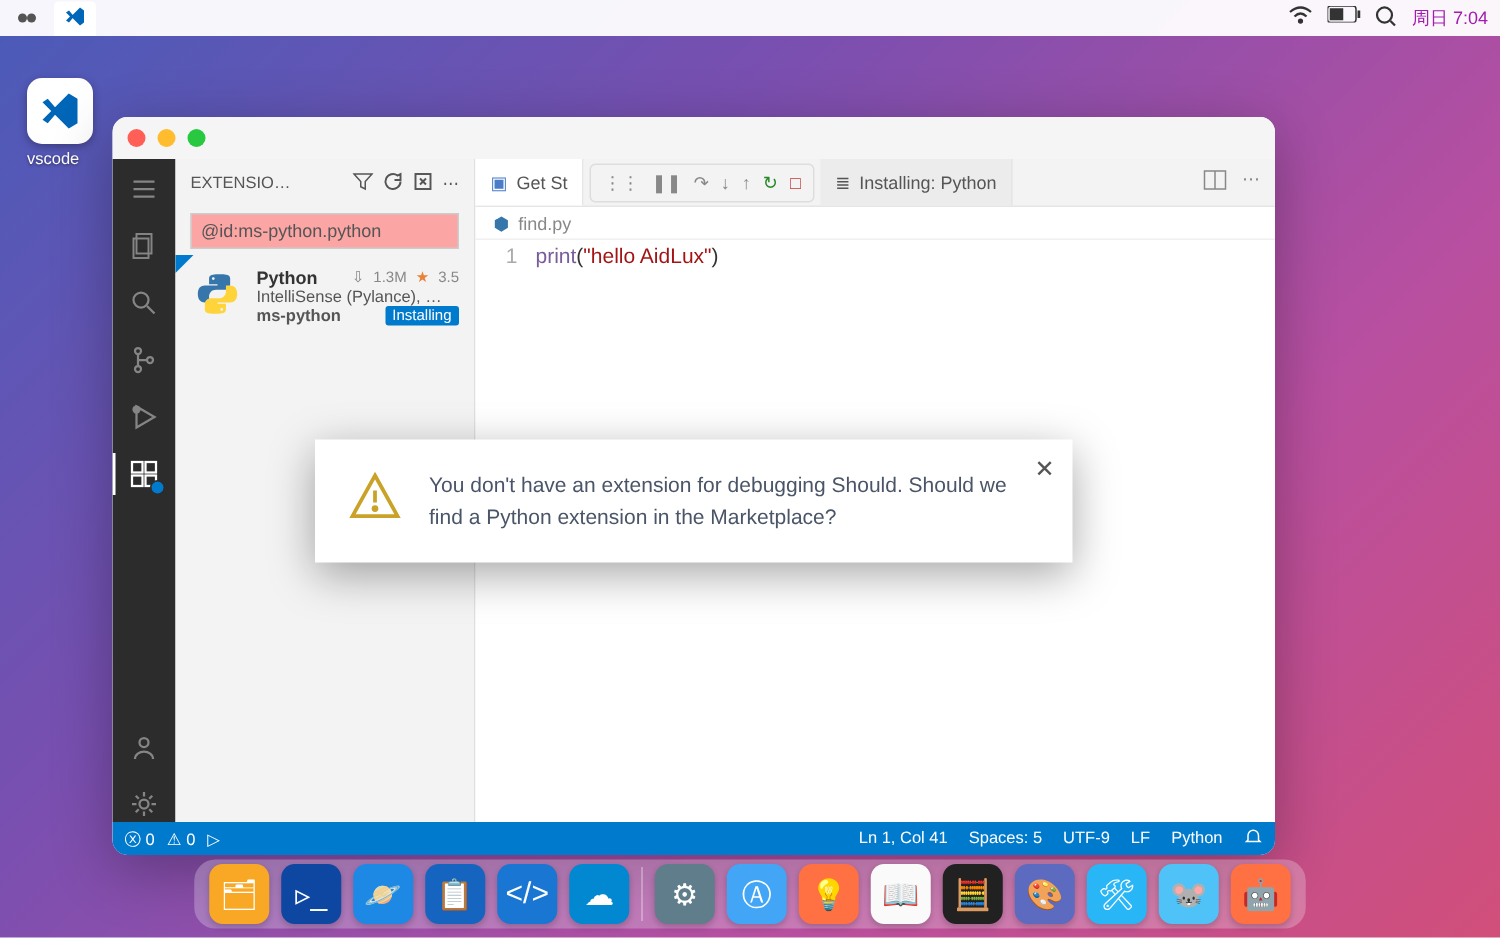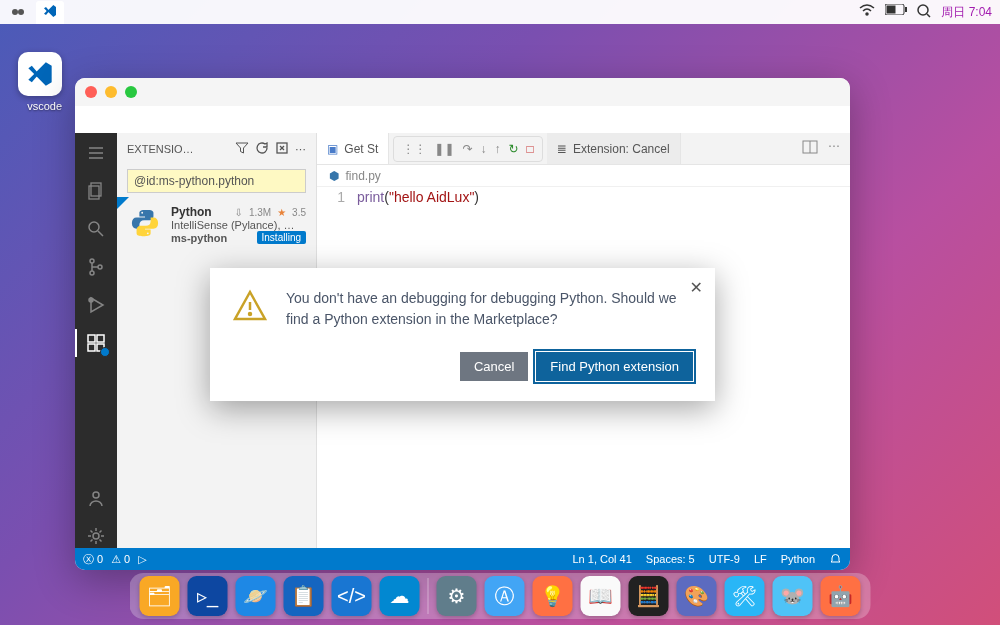--- a/index.html
+++ b/index.html
@@ -2,40 +2,40 @@
 <html><head>
 <meta charset="utf-8">
 <style>
 * { margin:0; padding:0; box-sizing:border-box; font-family:-apple-system,BlinkMacSystemFont,"Segoe UI",sans-serif; }
 body { width:1000px; height:625px; overflow:hidden; background:linear-gradient(135deg,#4a5bb8 0%,#7a4fb0 35%,#b84fa0 70%,#d14f7a 100%); position:relative; }
 .topbar { height:24px; background:rgba(255,255,255,.95); display:flex; align-items:center; padding:0 8px; font-size:12px; }
 .topbar-left { display:flex; align-items:center; gap:8px; }
 .topbar-icon { width:20px; height:20px; display:flex; align-items:center; justify-content:center; }
 .topbar-tab { background:#fff; padding:2px 6px; border-radius:3px 3px 0 0; }
 .topbar-right { margin-left:auto; display:flex; gap:10px; color:#a21caf; }
-.desktop-icon { position:absolute; left:18px; top:52px; width:44px; text-align:right; }
+.desktop-icon { position:absolute; left:18px; top:52px; width:44px; text-align:left; }
 .desktop-icon .ic { width:44px; height:44px; background:#fff; border-radius:10px; display:flex; align-items:center; justify-content:center; font-size:24px; color:#0066b8; box-shadow:0 2px 6px rgba(0,0,0,.3); }
 .desktop-icon .lbl { color:#fff; font-size:11px; margin-top:4px; text-shadow:0 1px 2px rgba(0,0,0,.5); }
 .vscode-window { position:absolute; left:75px; top:78px; width:775px; height:492px; background:#fff; border-radius:10px; box-shadow:0 10px 40px rgba(0,0,0,.3); overflow:hidden; display:flex; flex-direction:column; }
 .titlebar { height:28px; display:flex; align-items:center; padding:0 10px; background:#f5f5f5; }
 .traffic { display:flex; gap:8px; }
 .tlight { width:12px; height:12px; border-radius:50%; }
 .tred{background:#ff5f57}.tyel{background:#febc2e}.tgrn{background:#28c840}
-.vscode-body { flex:1; display:flex; min-height:0;margin-top:27px; }
+.vscode-body { flex:1; display:flex; min-height:0; }
 .activitybar { width:42px; background:#2c2c2c; display:flex; flex-direction:column; align-items:center; padding-top:8px; gap:14px; }
 .activitybar .ai { width:24px; height:24px; color:#858585; display:flex; align-items:center; justify-content:center; cursor:pointer; position:relative; }
 .activitybar .ai.active { color:#fff; }
 .activitybar .ai.active::before { content:""; position:absolute; left:-9px; top:-2px; width:2px; height:28px; background:#fff; }
 .activitybar .badge { position:absolute; bottom:-2px; right:-2px; width:10px; height:10px; background:#007acc; border-radius:50%; border:1px solid #2c2c2c; }
 .activitybar .spacer { flex:1; }
 .sidebar { width:200px; background:#f3f3f3; display:flex; flex-direction:column; border-right:1px solid #e0e0e0; }
 .sidebar-hdr { height:32px; display:flex; align-items:center; padding:0 10px; font-size:11px; color:#555; gap:6px; }
 .sidebar-hdr .ttl { flex:1; overflow:hidden; text-overflow:ellipsis; }
 .sidebar-hdr .ic { cursor:pointer; color:#555; }
-.searchbox { margin:4px 10px; padding:4px 6px; background:#fef9c3; border:1px solid #ccc; font-size:12px; color:#555; }
+.searchbox { margin:4px 10px; padding:4px 6px; background:#fca5a5; border:1px solid #ccc; font-size:12px; color:#555; }
 .ext-item { display:flex; padding:8px 10px; gap:8px; position:relative; }
 .ext-item .ribbon { position:absolute; left:0; top:0; width:0; height:0; border-style:solid; border-width:12px 12px 0 0; border-color:#007acc transparent transparent transparent; }
 .ext-item .eicon { width:36px; height:36px; display:flex; align-items:center; justify-content:center; font-size:24px; }
 .ext-item .einfo { flex:1; font-size:11px; color:#555; }
 .ext-item .ename { font-weight:600; color:#333; font-size:12px; }
 .ext-item .emeta { display:flex; gap:6px; color:#888; font-size:10px; align-items:center;}
 .ext-item .erow1 { display:flex; justify-content:space-between; align-items:center;}
 .ext-item .edesc { white-space:nowrap; overflow:hidden; text-overflow:ellipsis; max-width:140px;}
 .ext-item .epub { font-weight:600; color:#555;}
 .installing { background:#007acc; color:#fff; padding:1px 5px; font-size:10px; border-radius:2px; }
@@ -232,21 +232,21 @@
           <span class="di">⋮⋮</span>
           <span class="di">❚❚</span>
           <span class="di">↷</span>
           <span class="di">↓</span>
           <span class="di">↑</span>
           <span class="di" style="color:#2a8a2a">↻</span>
           <span class="di" style="color:#c93838">□</span>
         </div>
         <div class="tab inactive">
           <span>≣</span>
-          <span>Extension: Cancel</span>
+          <span>Installing: Python</span>
         </div>
         <div class="right">
           <span><svg width="16" height="16" viewBox="0 0 16 16" fill="none" stroke="#888">
                 <rect x="1" y="2" width="14" height="12"></rect>
                 <line x1="8" y1="2" x2="8" y2="14"></line>
               </svg></span>
           <span>⋯</span>
         </div>
       </div>
       <div class="breadcrumb">
@@ -281,25 +281,21 @@
 
   <div class="modal-overlay">
     <div class="modal">
       <span class="mclose">✕</span>
       <div class="mbody">
         <div class="micon"><svg width="36" height="36" viewBox="0 0 36 36" fill="none" stroke="#c9a227" stroke-width="2.5">
               <path d="M18 4L33 31H3L18 4z"></path>
               <line x1="18" y1="14" x2="18" y2="22"></line>
               <circle cx="18" cy="26" r="1" fill="#c9a227"></circle>
             </svg></div>
-        <div class="mtext">You don't have an debugging for debugging Python. Should we find a Python extension in the Marketplace?</div>
-      </div>
-      <div class="mbtns">
-        <button class="btn-cancel">Cancel</button>
-        <button class="btn-primary">Find Python extension</button>
+        <div class="mtext">You don't have an extension for debugging Should. Should we find a Python extension in the Marketplace?</div>
       </div>
     </div>
   </div>
 </div>
 
 <div class="dock">
   <div class="dapp" style="background:#f9a825">🗂</div>
   <div class="dapp" style="background:#0d47a1">▹_</div>
   <div class="dapp" style="background:#1e88e5">🪐</div>
   <div class="dapp" style="background:#1565c0">📋</div>

